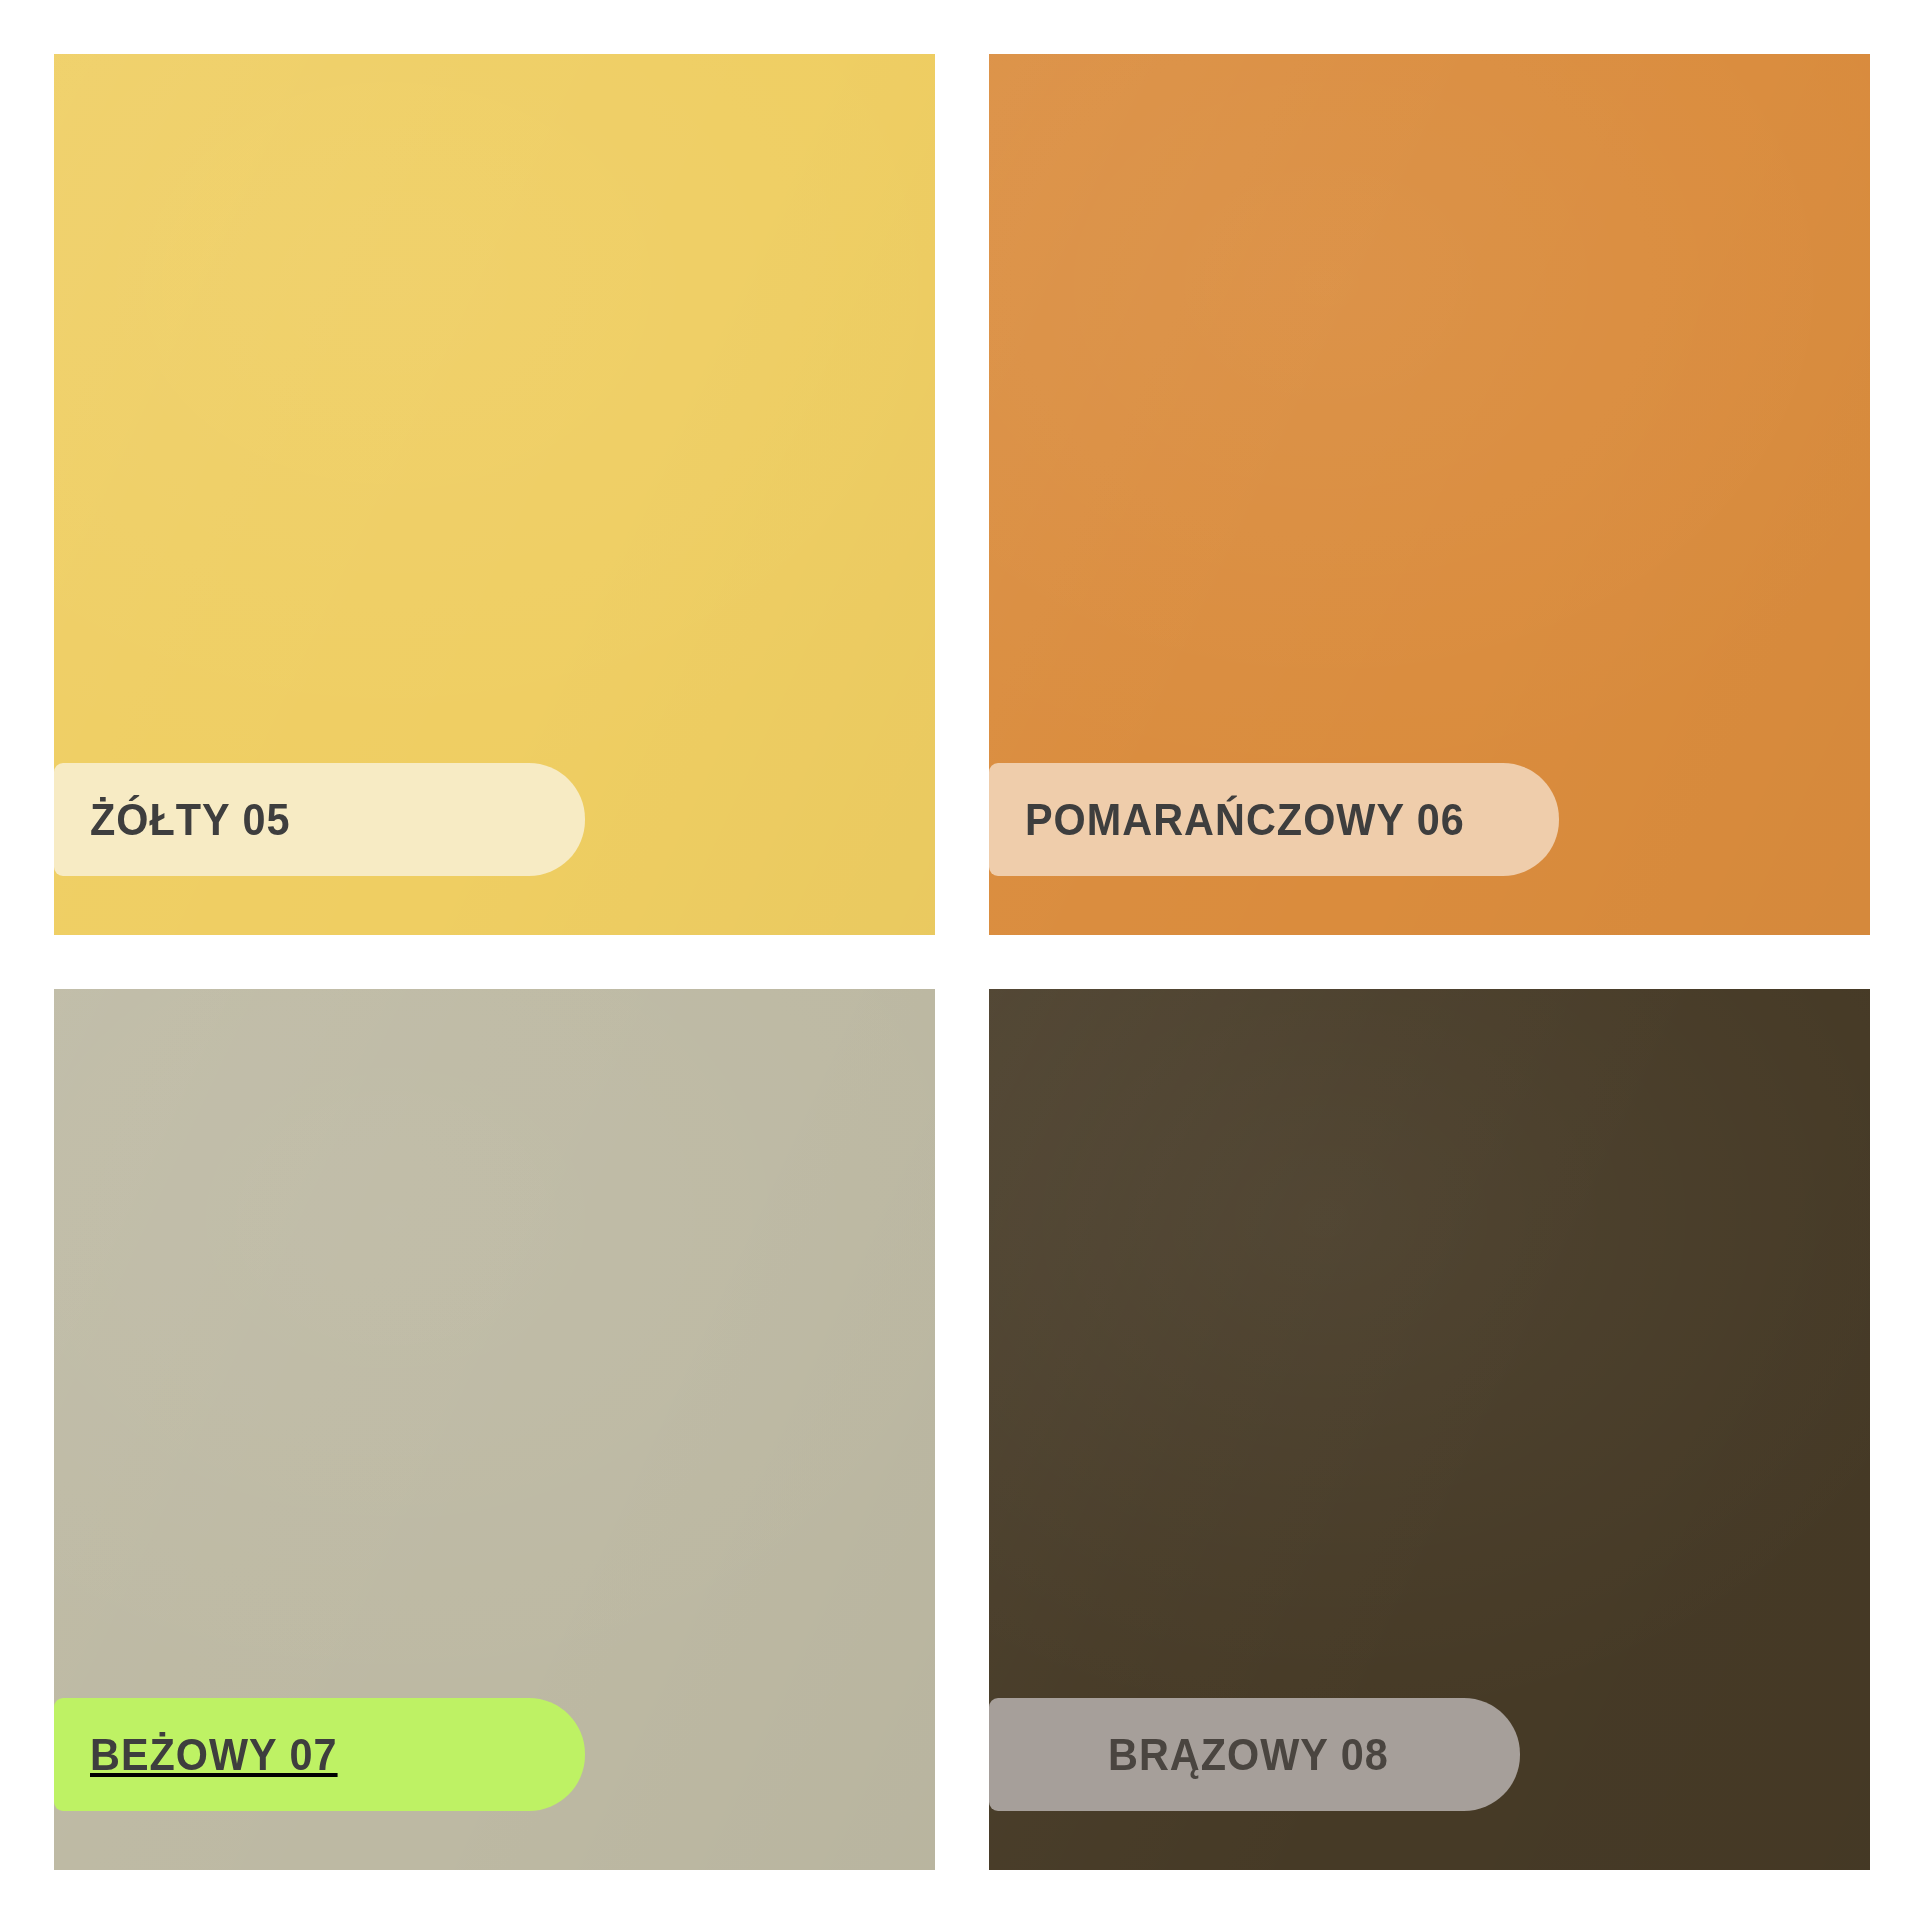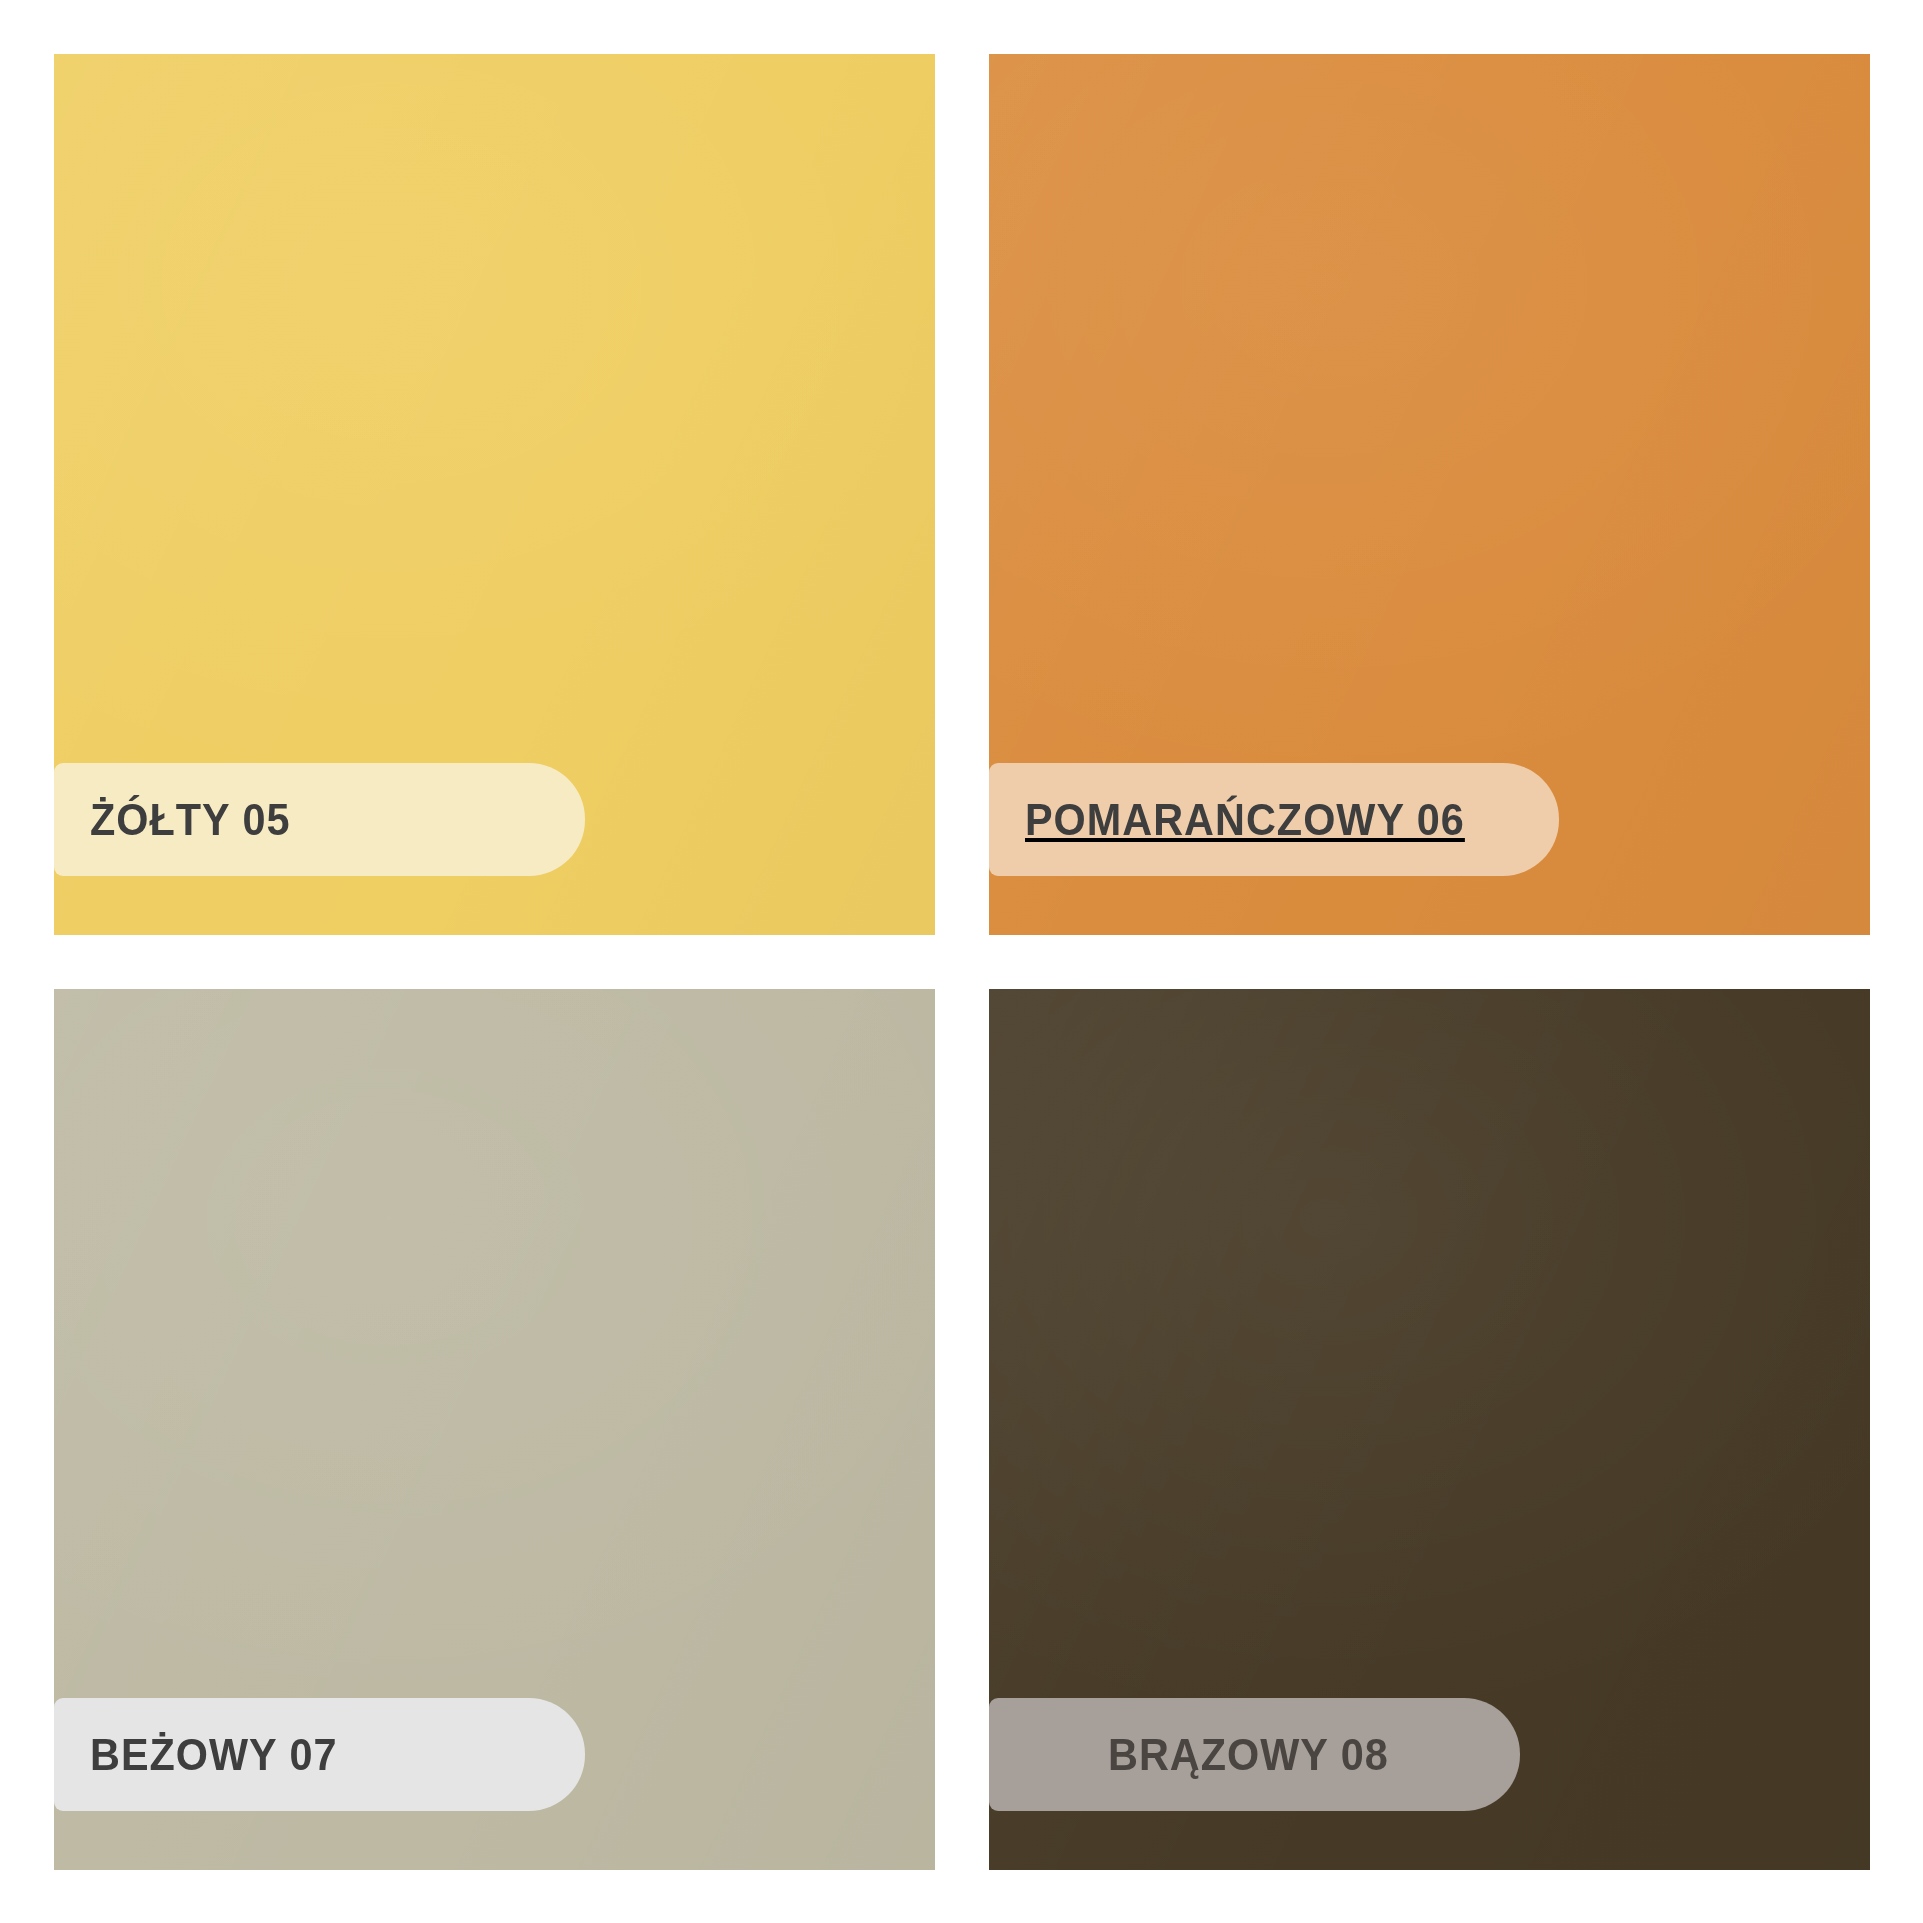--- a/index.html
+++ b/index.html
@@ -94,27 +94,27 @@
 
 <div class="palette-grid">
 
   <div class="swatch" style="background-color: rgb(239, 206, 98);">
     <div class="swatch-label" style="background-color: rgb(247, 235, 196); width: 531px;">
       <span class="swatch-label-text" style="color: rgb(62, 62, 62);">ŻÓŁTY 05</span>
     </div>
   </div>
 
   <div class="swatch" style="background-color: rgb(218, 140, 61);">
-    <div class="swatch-label" style="background-color: rgb(239, 205, 171); width: 570px; text-decoration: underline;">
+    <div class="swatch-label" style="background-color: rgb(239, 205, 171); width: 570px;">
       <span class="swatch-label-text" style="color: rgb(62, 62, 62);">POMARAŃCZOWY 06</span>
     </div>
   </div>
 
   <div class="swatch" style="background-color: rgb(189, 185, 163);">
-    <div class="swatch-label" style="background-color: #e5e5e5; width: 531px;">
+    <div class="swatch-label" style="background-color: #bef264; width: 531px; text-decoration: underline;">
       <span class="swatch-label-text" style="color: rgb(62, 62, 62);">BEŻOWY 07</span>
     </div>
   </div>
 
   <div class="swatch" style="background-color: rgb(70, 58, 38);">
     <div class="swatch-label" style="background-color: rgb(166, 159, 154); width: 531px; justify-content: flex-end;">
       <span class="swatch-label-text" style="color: rgb(74, 69, 64);">BRĄZOWY 08</span>
     </div>
   </div>
 

